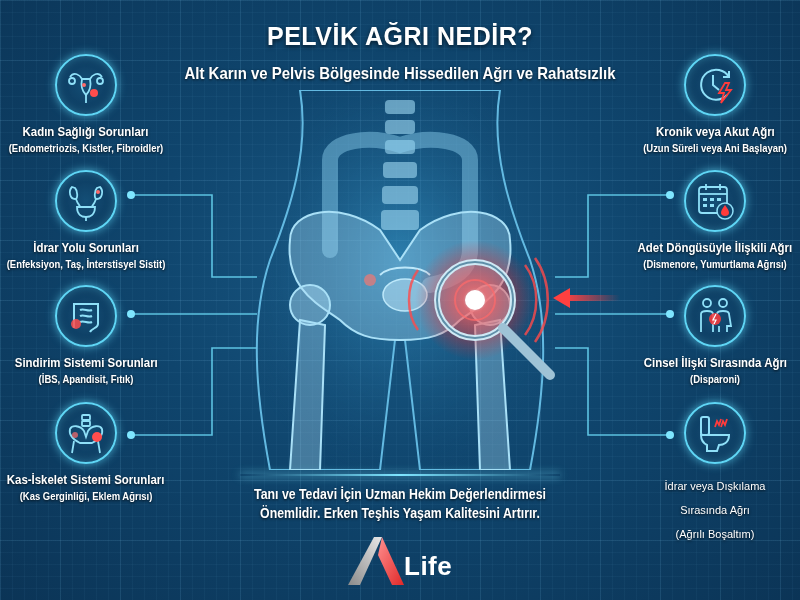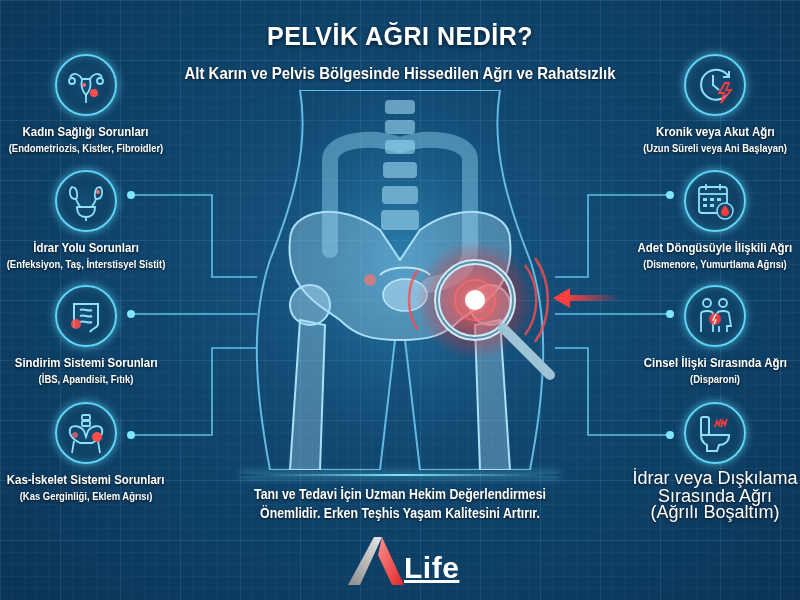--- a/index.html
+++ b/index.html
@@ -47,39 +47,39 @@
     margin-top: 8px; font-size: 13px; font-weight: bold;
     text-shadow: 0 1px 3px rgba(0,0,0,0.8);
     white-space: nowrap; display: inline-block; transform: scaleX(0.88);
   }
   .item-sub {
     font-size: 11px; font-weight: bold; margin-top: 2px;
     text-shadow: 0 1px 3px rgba(0,0,0,0.8);
     white-space: nowrap; display: block; transform: scaleX(0.86);
   }
   .item-light .item-title, .item-light .item-sub {
-    font-weight: normal; transform: none; font-size: 18px; line-height: 16px; margin-top: 0;
+    font-weight: normal; transform: none; font-size: 11px; line-height: 16px; margin-top: 8px;
   }
   .item-light .item-lines { margin-top: 6px; }
 
   .footer-text {
     position: absolute; top: 485px; left: 0; width: 800px; text-align: center;
     font-size: 14px; font-weight: bold; line-height: 19px;
     text-shadow: 0 1px 3px rgba(0,0,0,0.8);
     transform: scaleX(0.88);
   }
   .footer-glow {
     position: absolute; top: 474px; left: 240px; width: 320px; height: 2px;
     background: linear-gradient(90deg, transparent, #7fe6ff, transparent);
     box-shadow: 0 0 8px #7fe6ff;
   }
   .logo { position: absolute; left: 346px; top: 535px; width: 120px; height: 52px; }
   .logo-text {
     position: absolute; left: 58px; top: 16px;
-    font-size: 30px; font-weight: bold; color: #fff; letter-spacing: 0.5px; text-decoration: underline;
+    font-size: 26px; font-weight: bold; color: #fff; letter-spacing: 0.5px;
   }
 </style>
 </head>
 <body>
 
 <div class="grid"></div>
 
 <h1 class="title">PELVİK AĞRI NEDİR?</h1>
 <div class="subtitle">Alt Karın ve Pelvis Bölgesinde Hissedilen Ağrı ve Rahatsızlık</div>
 

